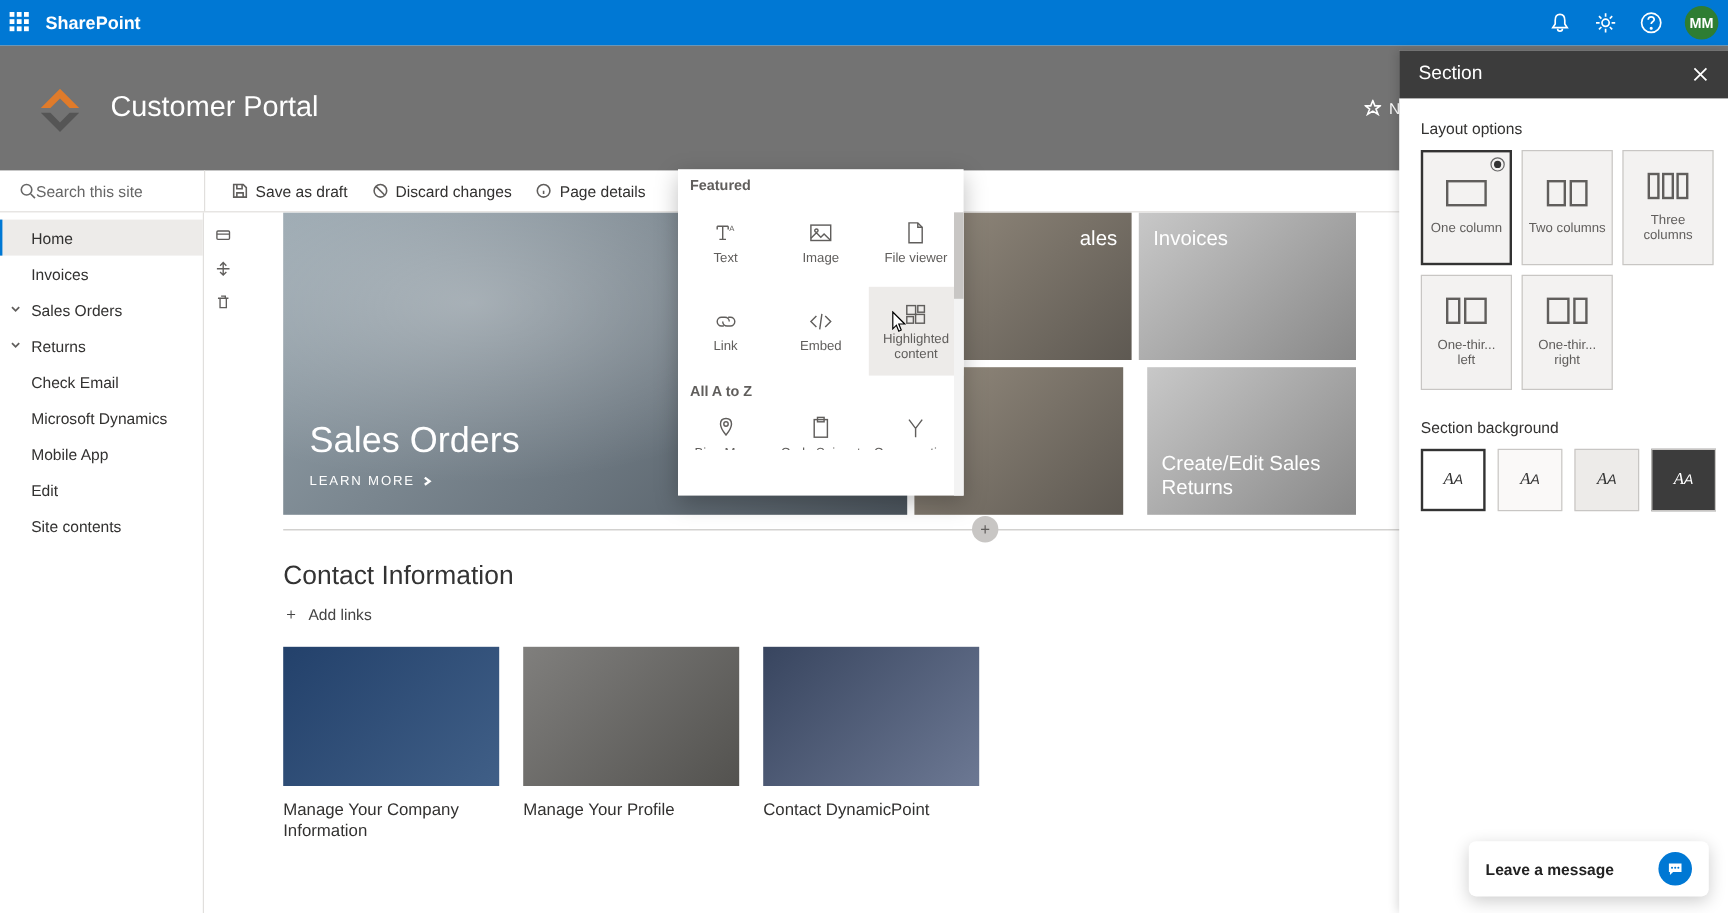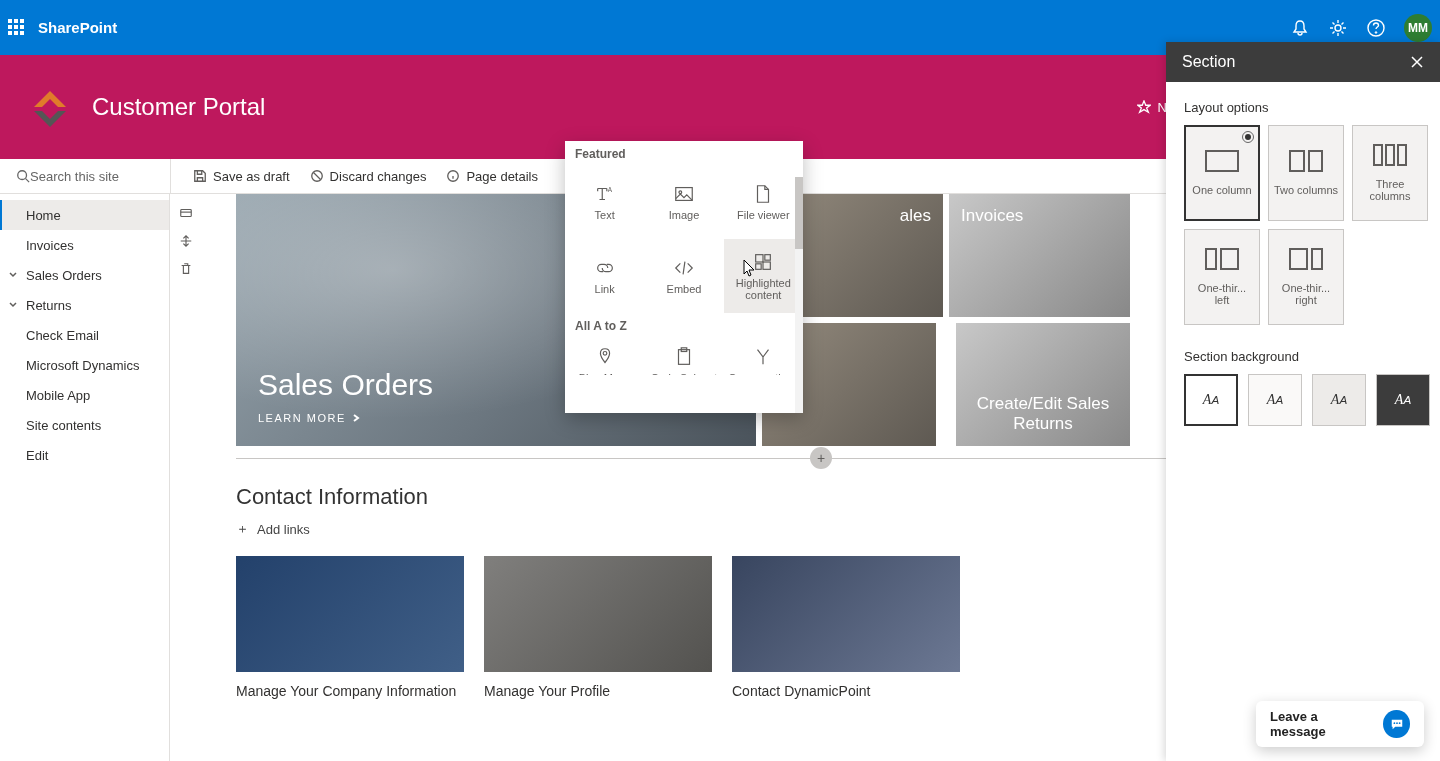--- a/index.html
+++ b/index.html
@@ -1,30 +1,30 @@
 <!DOCTYPE html>
 <html><head>
 <meta charset="utf-8">
 <style>
   * { box-sizing: border-box; margin: 0; padding: 0; font-family: "Segoe UI", Arial, sans-serif; }
   html, body { width: 1440px; height: 761px; overflow: hidden; background: #fff; }
   body { position: relative; }
 
   
-  .suite-bar { height: 55px; background: #0078d4; color: #fff; display: flex; align-items: center; padding: 0 8px; }
+  .suite-bar { height: 38px; background: #0078d4; color: #fff; display: flex; align-items: center; padding: 0 8px; }
   .suite-left { display: flex; align-items: center; gap: 12px; }
   .waffle { width: 18px; height: 18px; display: grid; grid-template-columns: repeat(3,4px); grid-template-rows: repeat(3,4px); gap: 2px; cursor: pointer; }
   .waffle span { background: #fff; width: 4px; height: 4px; }
   .suite-title { font-size: 15px; font-weight: 600; }
   .suite-right { margin-left: auto; display: flex; align-items: center; gap: 18px; }
   .suite-icon { width: 20px; height: 20px; cursor: pointer; fill: #fff; stroke: #fff; }
   .avatar { width: 28px; height: 28px; border-radius: 50%; background: #2e7d32; color: #fff; font-size: 12px; font-weight: 600; display: flex; align-items: center; justify-content: center; cursor: pointer; }
 
   
-  .site-header { height: 104px; background: #be185d; color: #fff; display: flex; align-items: center; padding: 0 28px; }
+  .site-header { height: 104px; background: #737373; color: #fff; display: flex; align-items: center; padding: 0 28px; }
   .site-logo { width: 44px; height: 44px; margin-right: 20px; display: flex; align-items: center; justify-content: center; }
   .site-logo svg { width: 44px; height: 44px; }
   .site-title { font-size: 24px; font-weight: 400; }
   .site-actions { margin-left: auto; display: flex; align-items: center; gap: 22px; font-size: 13px; }
   .site-action { display: flex; align-items: center; gap: 6px; cursor: pointer; }
   .site-action svg { width: 14px; height: 14px; fill: none; stroke: #fff; stroke-width: 1.5; }
 
   
   .cmd-area { display: flex; height: 35px; border-bottom: 1px solid #e1dfdd; }
   .search-box { width: 170px; display: flex; align-items: center; padding: 0 14px 0 16px; cursor: text; color: #666; font-size: 13px; }
@@ -60,21 +60,21 @@
   .hero-learn { font-size: 11px; letter-spacing: 1.5px; margin-top: 10px; display: flex; align-items: center; gap: 6px; cursor: pointer; z-index: 1; }
   .hero-learn svg { width: 8px; height: 8px; stroke: #fff; fill: none; stroke-width: 2; }
 
   .section-add { height: 24px; display: flex; align-items: center; justify-content: center; position: relative; margin-right: 34px; }
   .section-add::before { content:""; position:absolute; left:0; right:0; top:50%; border-top:1px solid #c8c6c4; }
   .section-add .plus-circle { position: relative; width: 22px; height: 22px; border-radius: 50%; background:#c8c6c4; color:#605e5c; display:flex; align-items:center; justify-content:center; font-size:14px; cursor:pointer; }
 
   .contact-title { font-size: 22px; color: #333; font-weight: 400; margin-top: 14px; }
   .add-links { display:flex; align-items:center; gap:8px; font-size:13px; color:#444; margin-top:10px; cursor:pointer; }
   .contact-cards { display:flex; gap:20px; margin-top:18px; }
-  .card { width: 228px; cursor:pointer; }
+  .card { width: 180px; cursor:pointer; }
   .card-img { height: 116px; background: #556; }
   .c1 { background: linear-gradient(135deg,#23416b,#405f87); }
   .c2 { background: linear-gradient(135deg,#807f7d,#53524f); }
   .c3 { background: linear-gradient(135deg,#38455f,#6c7893); }
   .card-title { font-size: 14px; color:#323130; margin-top:10px; line-height: 1.3; }
 
   
   .picker { position: absolute; left: 565px; top: 141px; width: 238px; height: 272px; background:#fff; box-shadow: 0 6px 18px rgba(0,0,0,.25); z-index: 40; display:flex; flex-direction:column; }
   .picker-search { height: 36px; display:flex; align-items:center; padding: 0 10px; border-bottom:1px solid #edebe9; }
   .picker-search input { border:none; outline:none; flex:1; font-size:13px; color:#333; }
@@ -120,21 +120,21 @@
   .layout-icon.r13 span:first-child { flex:1; border:2px solid #605e5c; }
   .layout-icon.r13 span:last-child { width:12px; border:2px solid #605e5c; }
 
   .bg-grid { display:grid; grid-template-columns: repeat(4, 54px); gap:10px; }
   .bg-swatch { height:52px; border:1px solid #c8c6c4; display:flex; align-items:center; justify-content:center; font-size:14px; cursor:pointer; }
   .bg-swatch.selected { border:2px solid #333; }
   .bg-swatch .Aa { font-style: italic; font-family: Georgia, serif; }
   .bg1{ background:#fff; color:#333;} .bg2{background:#faf9f8;color:#333;} .bg3{background:#edebe9;color:#333;} .bg4{background:#3c3c3c;color:#fff;}
 
   
-  .chat-widget { position:absolute; right:16px; bottom:14px; width:168px; height:46px; background:#fff; border-radius:6px; box-shadow:0 4px 14px rgba(0,0,0,.2); display:flex; align-items:center; padding:0 14px; gap:12px; z-index:50; cursor:pointer; }
+  .chat-widget { position:absolute; right:16px; bottom:14px; width:200px; height:46px; background:#fff; border-radius:6px; box-shadow:0 4px 14px rgba(0,0,0,.2); display:flex; align-items:center; padding:0 14px; gap:12px; z-index:50; cursor:pointer; }
   .chat-widget .bubble { margin-left:auto; width:28px; height:28px; border-radius:50%; background:#0078d4; display:flex; align-items:center; justify-content:center; }
   .chat-widget .bubble svg { width:14px; height:14px; fill:#fff; }
   .chat-text { font-size:13px; font-weight:600; color:#222; }
 
 </style>
 </head>
 <body>
 
 <div class="suite-bar">
   <div class="suite-left">
@@ -263,24 +263,24 @@
     <div class="leftnav-item">
         <span>Check Email</span>
       </div>
     <div class="leftnav-item">
         <span>Microsoft Dynamics</span>
       </div>
     <div class="leftnav-item">
         <span>Mobile App</span>
       </div>
     <div class="leftnav-item">
+        <span>Edit</span>
+      </div>
+    <div class="leftnav-item">
         <span>Site contents</span>
-      </div>
-    <div class="leftnav-item">
-        <span>Edit</span>
       </div>
   </div>
 
   <div class="editor-strip">
     <svg viewBox="0 0 16 16">
         <rect x="2" y="4" width="12" height="8" rx="1"></rect>
         <path d="M2 7h12"></path>
       </svg>
     <svg viewBox="0 0 16 16">
         <path d="M8 2v12M2 8h12M5 5l3-3 3 3M5 11l3 3 3-3"></path>
@@ -304,21 +304,21 @@
       </div>
       <div class="hero-right">
         <div style="display:flex; gap:6px; flex:1;">
           <div class="hero-tile tile-a" style="justify-content:flex-end;">
               <span>ales</span>
             </div>
           <div class="hero-tile tile-b">
               <span>Invoices</span>
             </div>
         </div>
-        <div style="display:flex; gap:20px; flex:1;text-align:center;">
+        <div style="display:flex; gap:20px; flex:1;">
           <div class="hero-tile tile-a"></div>
           <div class="hero-tile tile-b tile-bottom">
               <span>Create/Edit Sales Returns</span>
             </div>
         </div>
       </div>
     </div>
 
     <div class="section-add">
       <div class="plus-circle">+</div>

